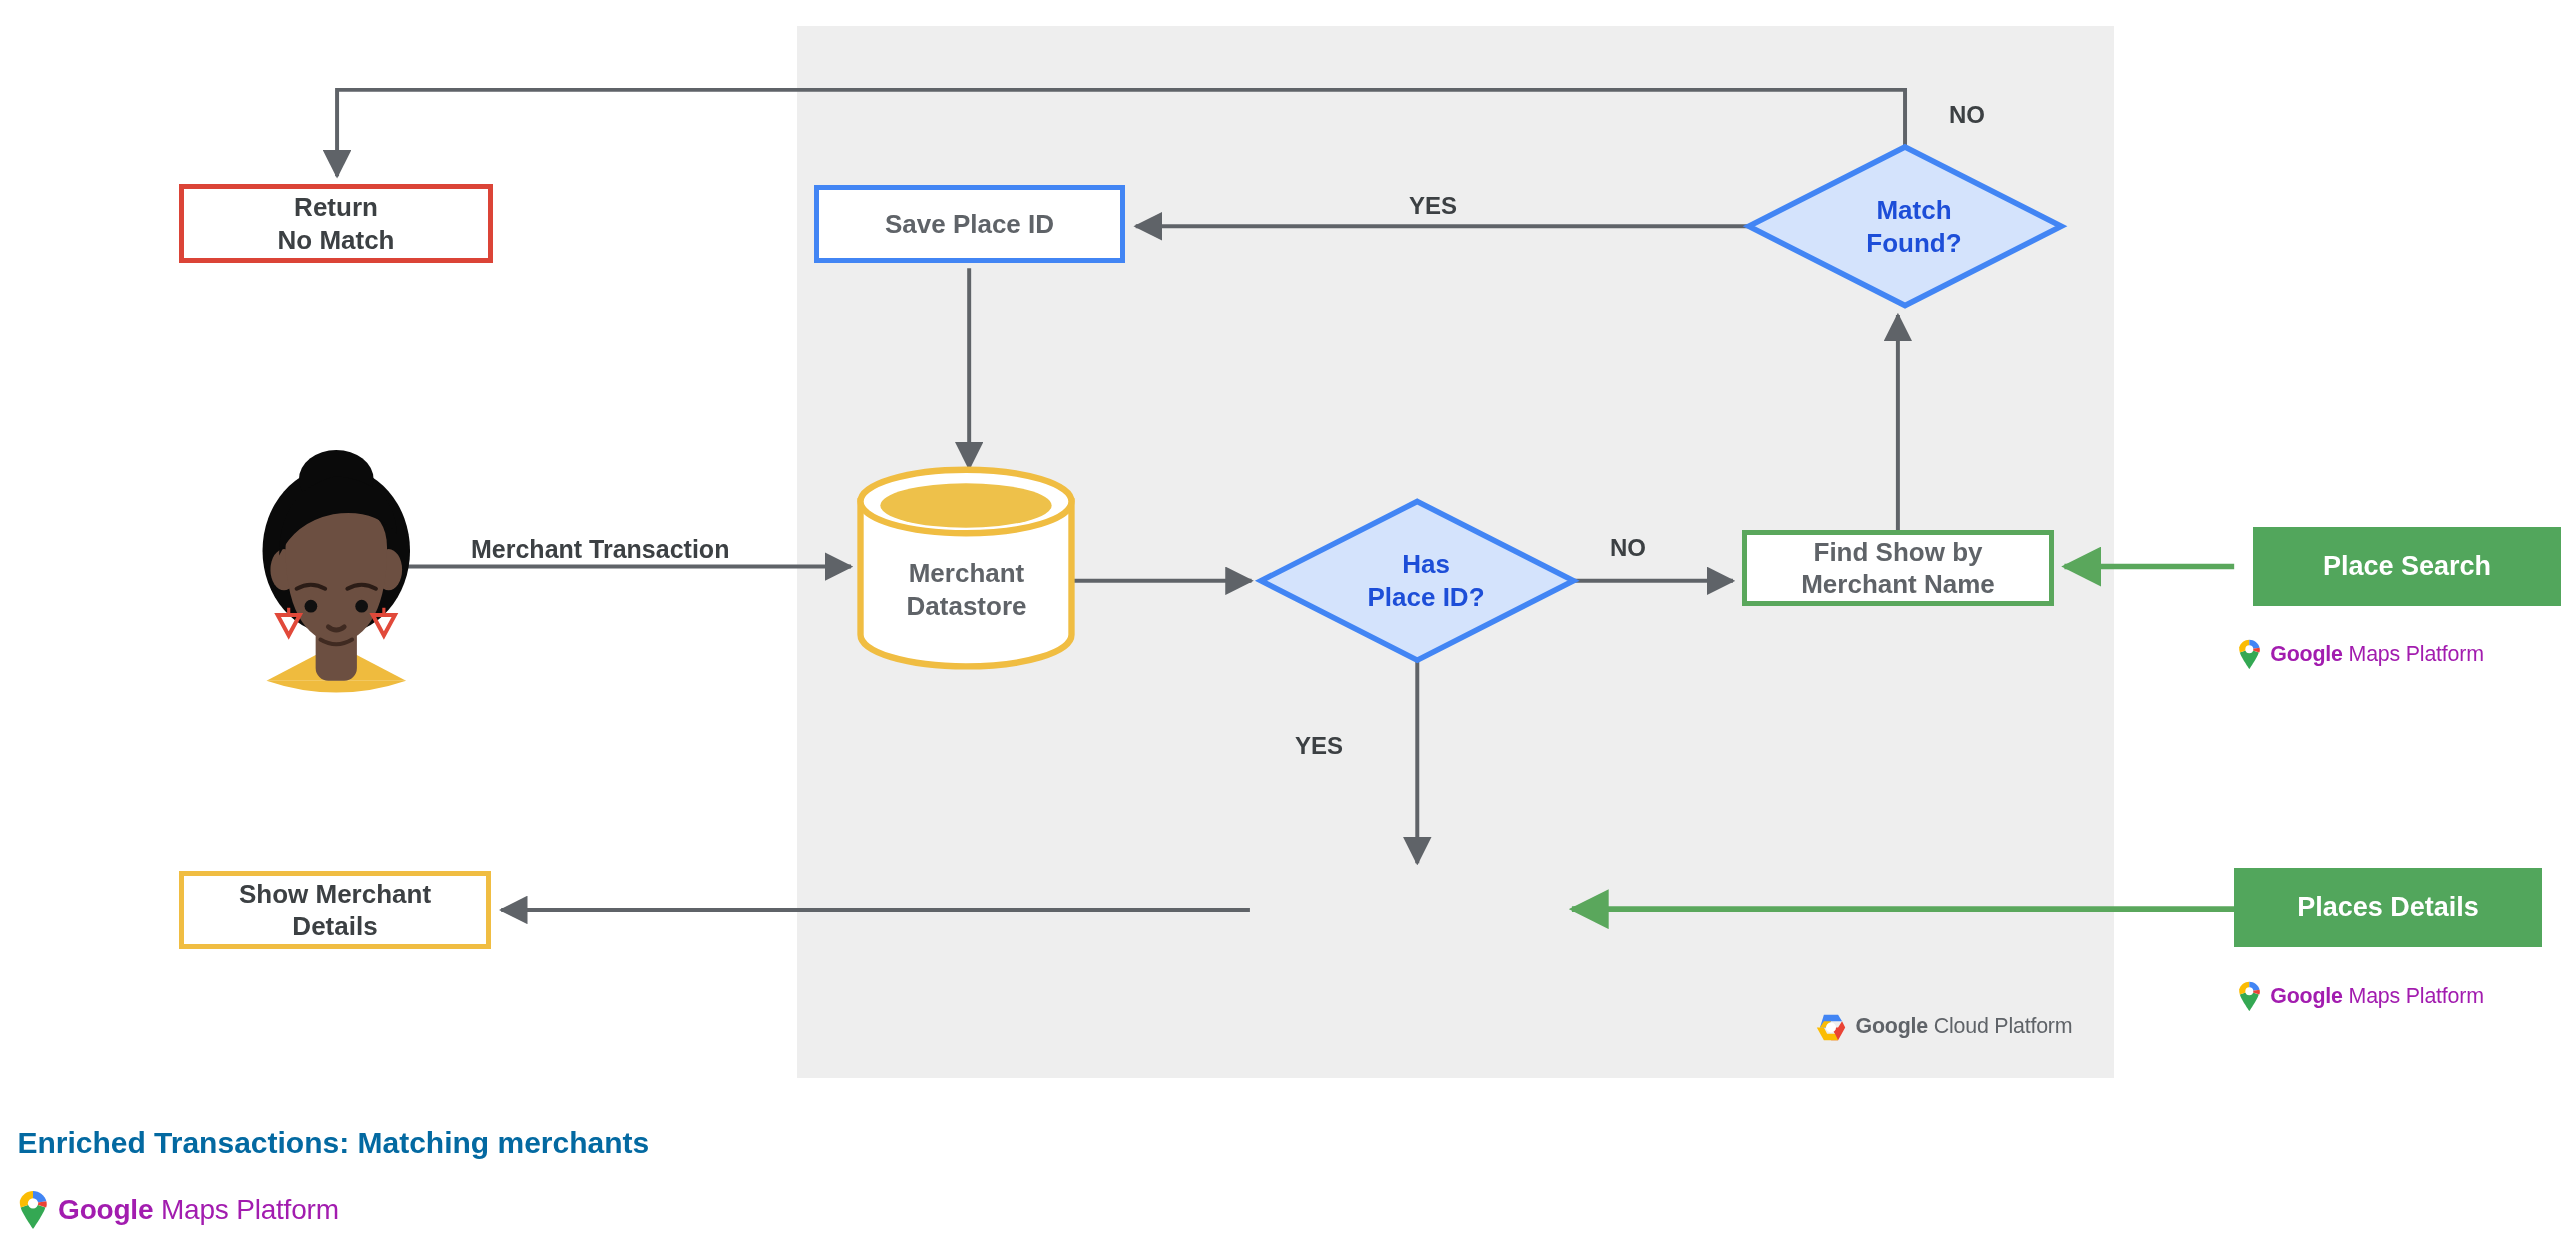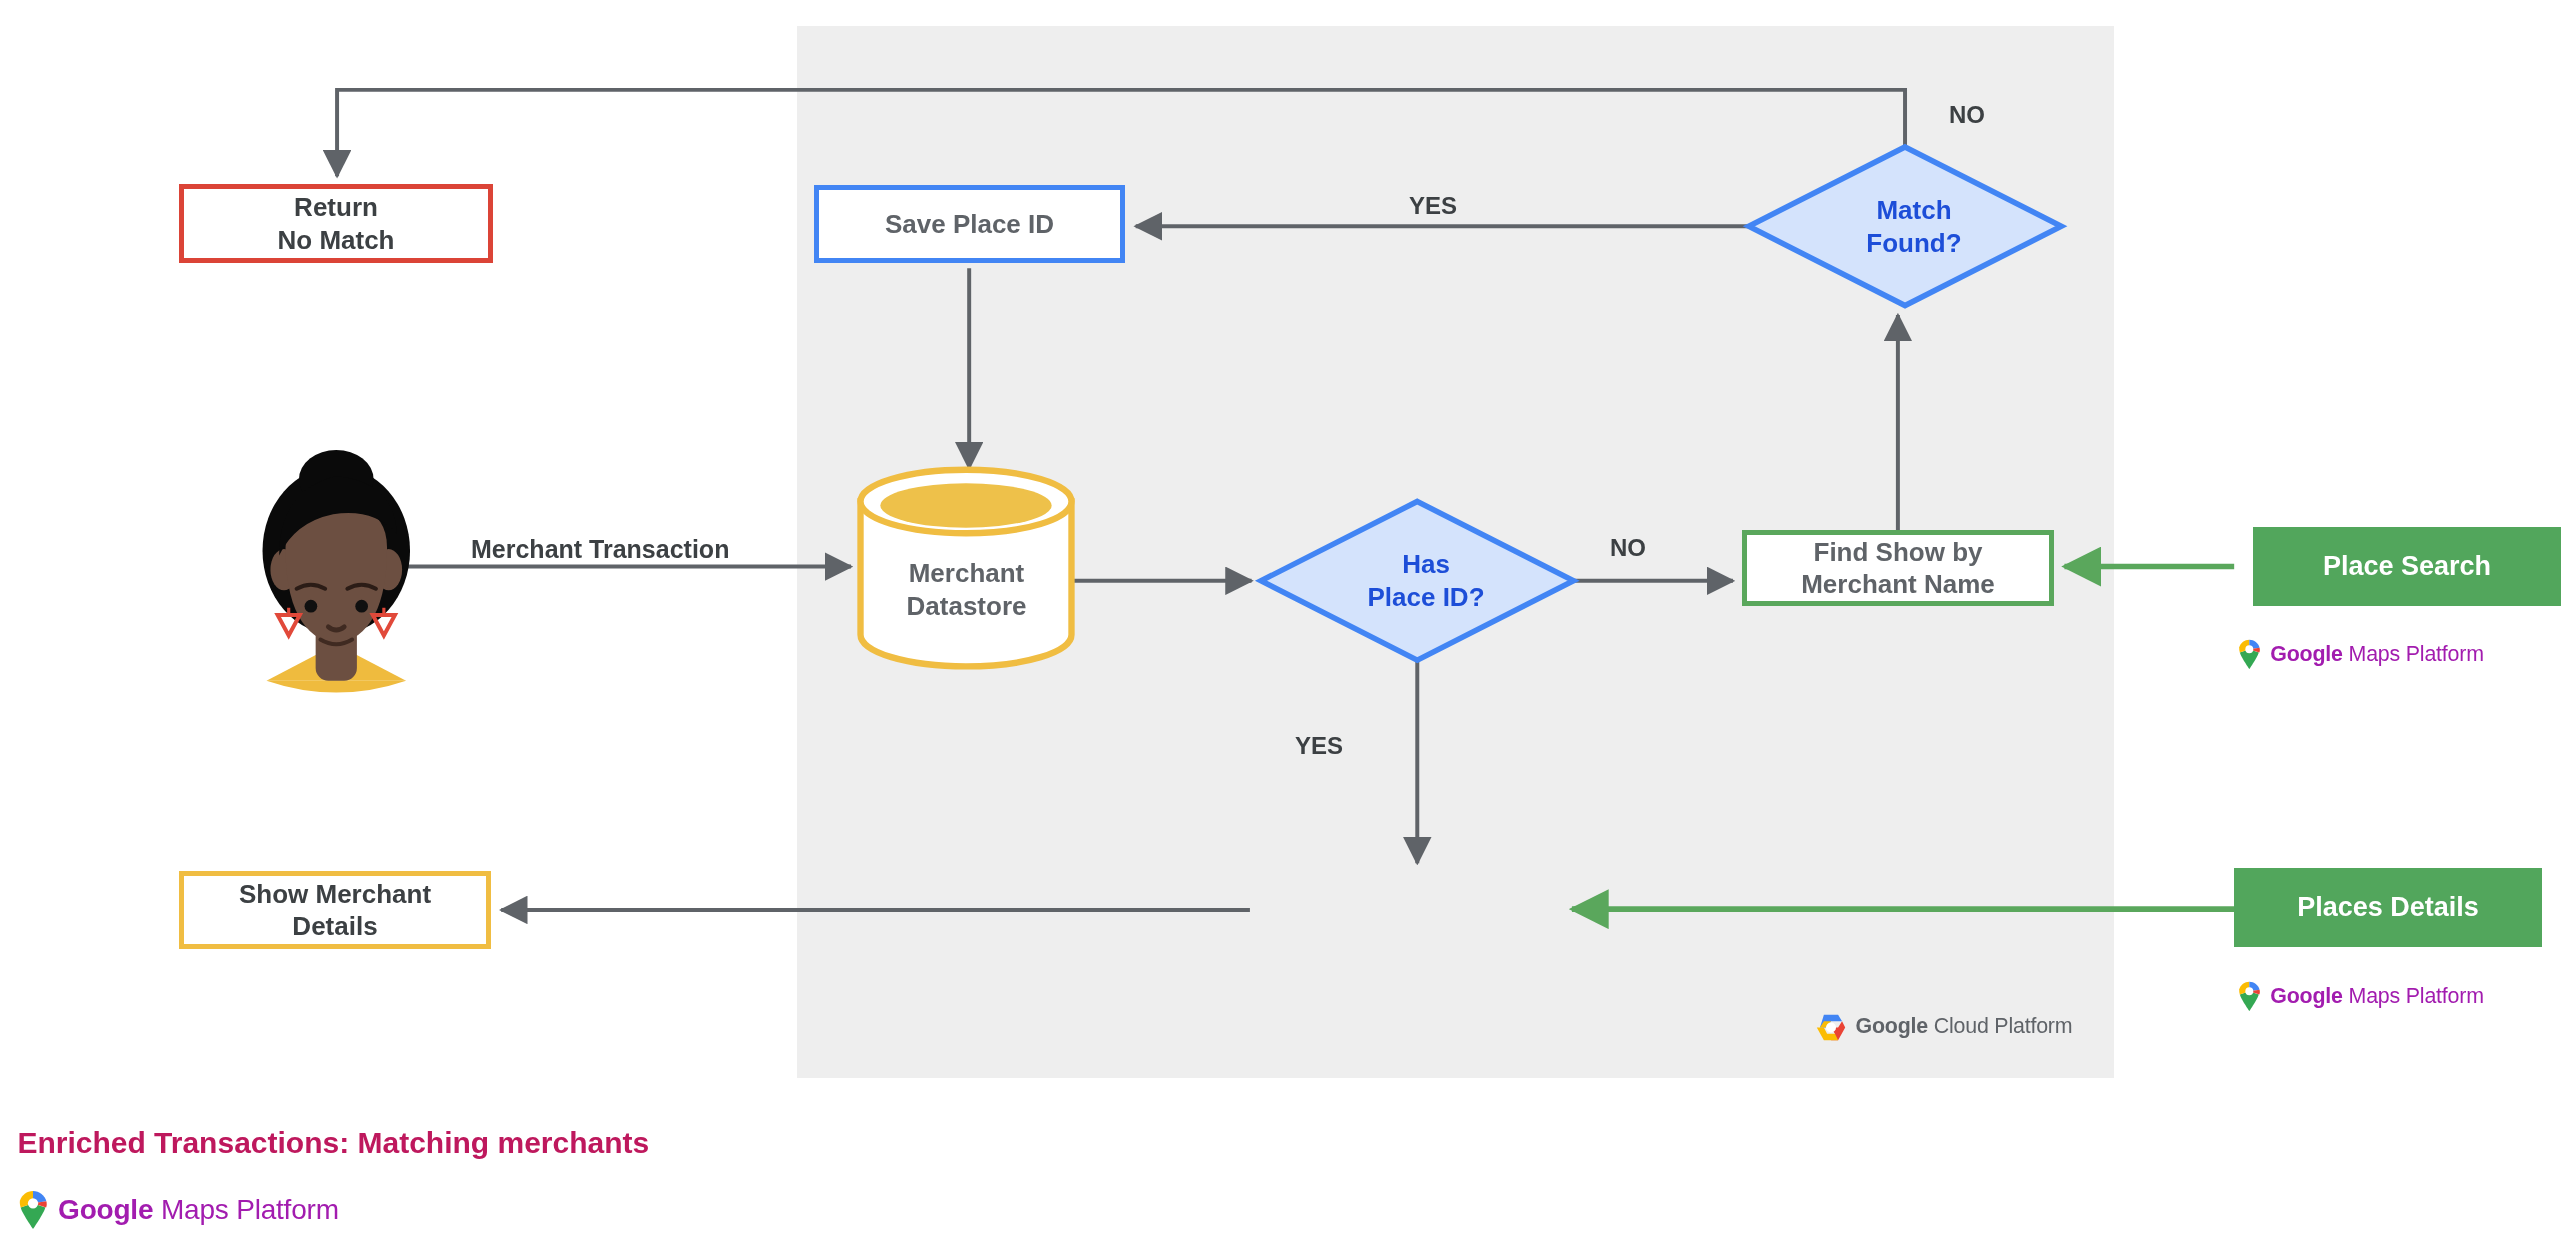--- a/index.html
+++ b/index.html
@@ -76,21 +76,21 @@
   
   .elabel{position:absolute;color:#3c4043;font-weight:bold;font-size:24px;white-space:nowrap;}
   .l-merchant-tx{left:471px;top:535px;font-size:25px;}
   .l-yes-top{left:1409px;top:192px;}
   .l-no-top{left:1949px;top:101px;}
   .l-no-mid{left:1610px;top:534px;}
   .l-yes-mid{left:1295px;top:732px;}
 
   
   .caption{
-    position:absolute;left:17.4px;top:1126px;font-size:30px;font-weight:bold;color:#be185d;
+    position:absolute;left:17.4px;top:1126px;font-size:30px;font-weight:bold;color:#0369a1;
     white-space:nowrap;
   }
 </style>
 </head>
 <body>
 
 <div class="stage">
 
   <div class="gcp-panel"></div>
 

